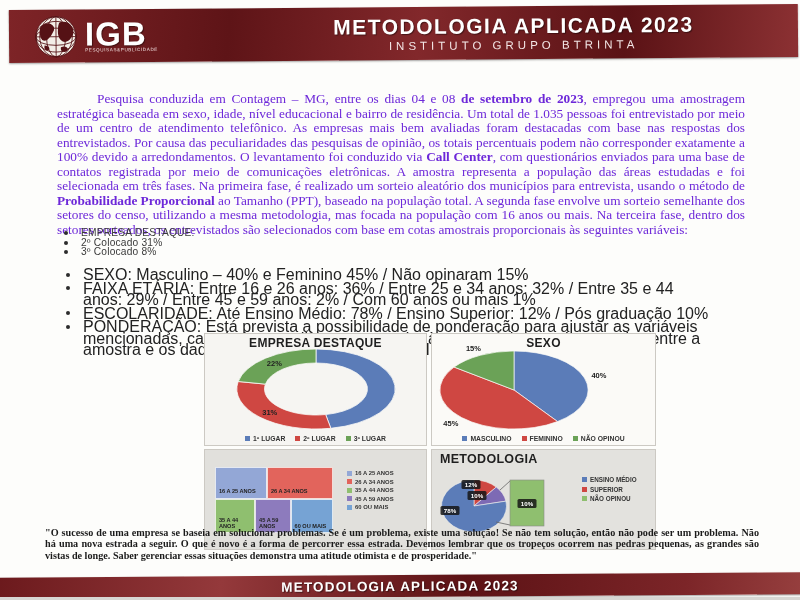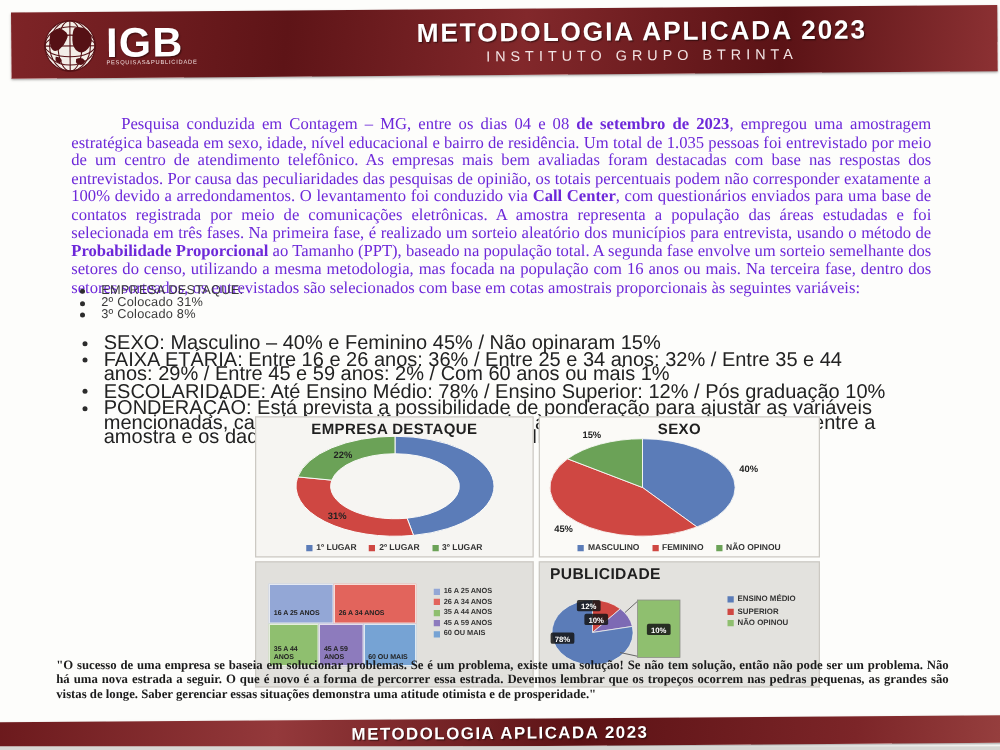--- a/index.html
+++ b/index.html
@@ -230,21 +230,21 @@
             <span>45 A 59 ANOS</span>
           </span>
           <span class="lg-entry">
             <span class="sw" style="background: rgb(118, 163, 212);"></span>
             <span>60 OU MAIS</span>
           </span>
         </div>
     </section>
 
     <section class="panel p-escola">
-      <h3 class="c-title">PUBLICIDADE</h3>
+      <h3 class="c-title">METODOLOGIA</h3>
       <div class="c-body"><svg width="140" height="84" viewBox="0 0 140 84">
             <path d="M40,42 L40,16 A32.5,26 0 0 1 62.24778094268238,23.0468156870433 Z" fill="#cf4742" stroke="#f2f1ee" stroke-width="0.6"></path>
             <path d="M40,42 L62.24778094268238,23.0468156870433 A32.5,26 0 0 1 71.92433564868239,37.12808582077116 Z" fill="#7d6ab4" stroke="#f2f1ee" stroke-width="0.6"></path>
             <path d="M40,42 L71.92433564868239,37.12808582077116 A32.5,26 0 1 1 39.99999999999999,16 Z" fill="#5b7cb8" stroke="#f2f1ee" stroke-width="0.6"></path>
             <line x1="66" y1="26" x2="76" y2="17" stroke="#666" stroke-width="0.8"></line>
             <line x1="62" y1="58" x2="76" y2="61" stroke="#666" stroke-width="0.8"></line>
             <rect x="76" y="16" width="34" height="46" fill="#8fbf6f" stroke="#8a8a86" stroke-width="0.6"></rect>
             <rect x="6.5" y="42" width="19" height="9" rx="1.5" fill="#151515" opacity="0.85"></rect>
             <text class="chip-t" x="16" y="49.3">78%</text>
             <rect x="27.5" y="16" width="19" height="9" rx="1.5" fill="#151515" opacity="0.85"></rect>

